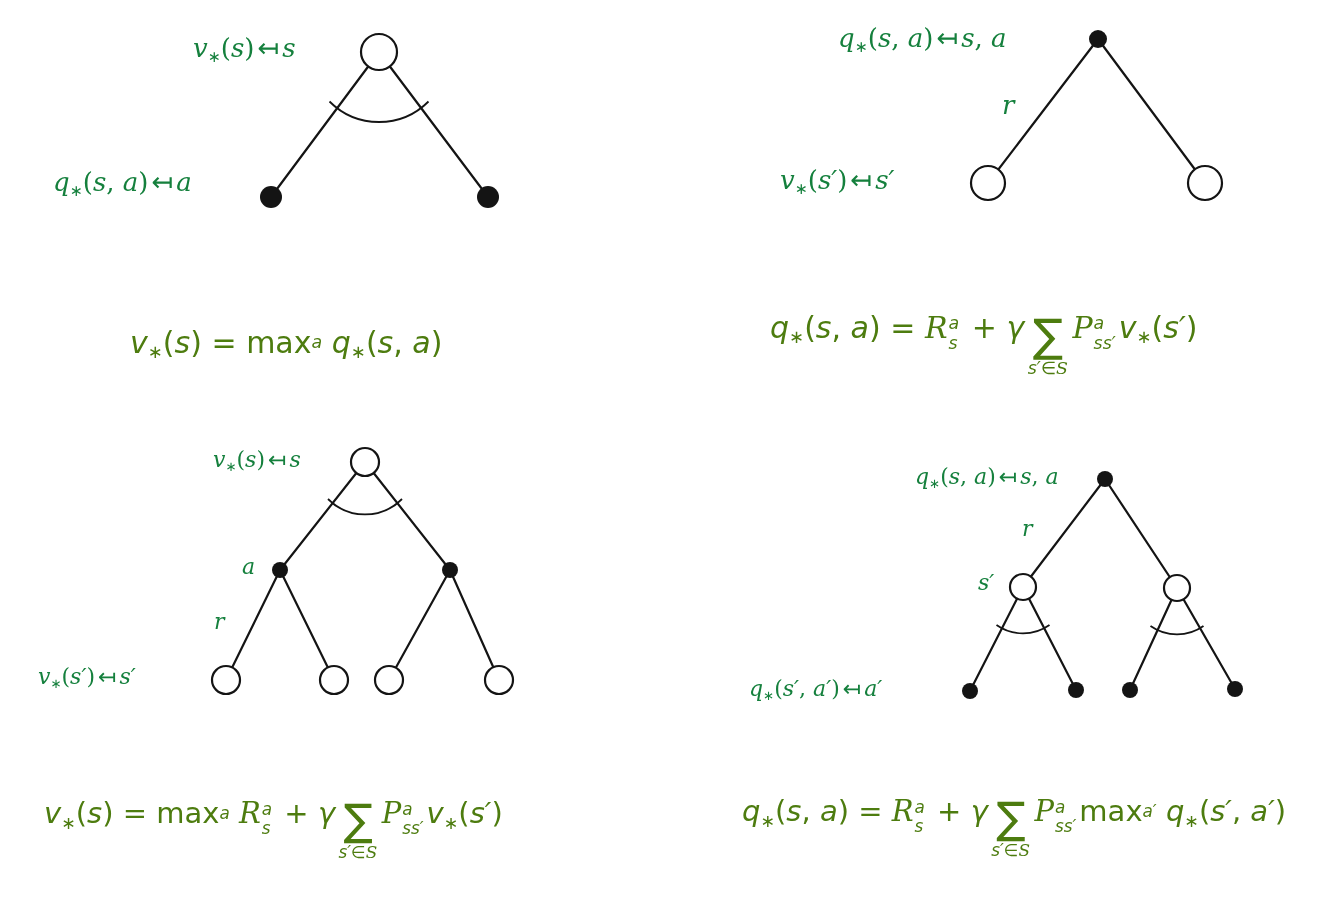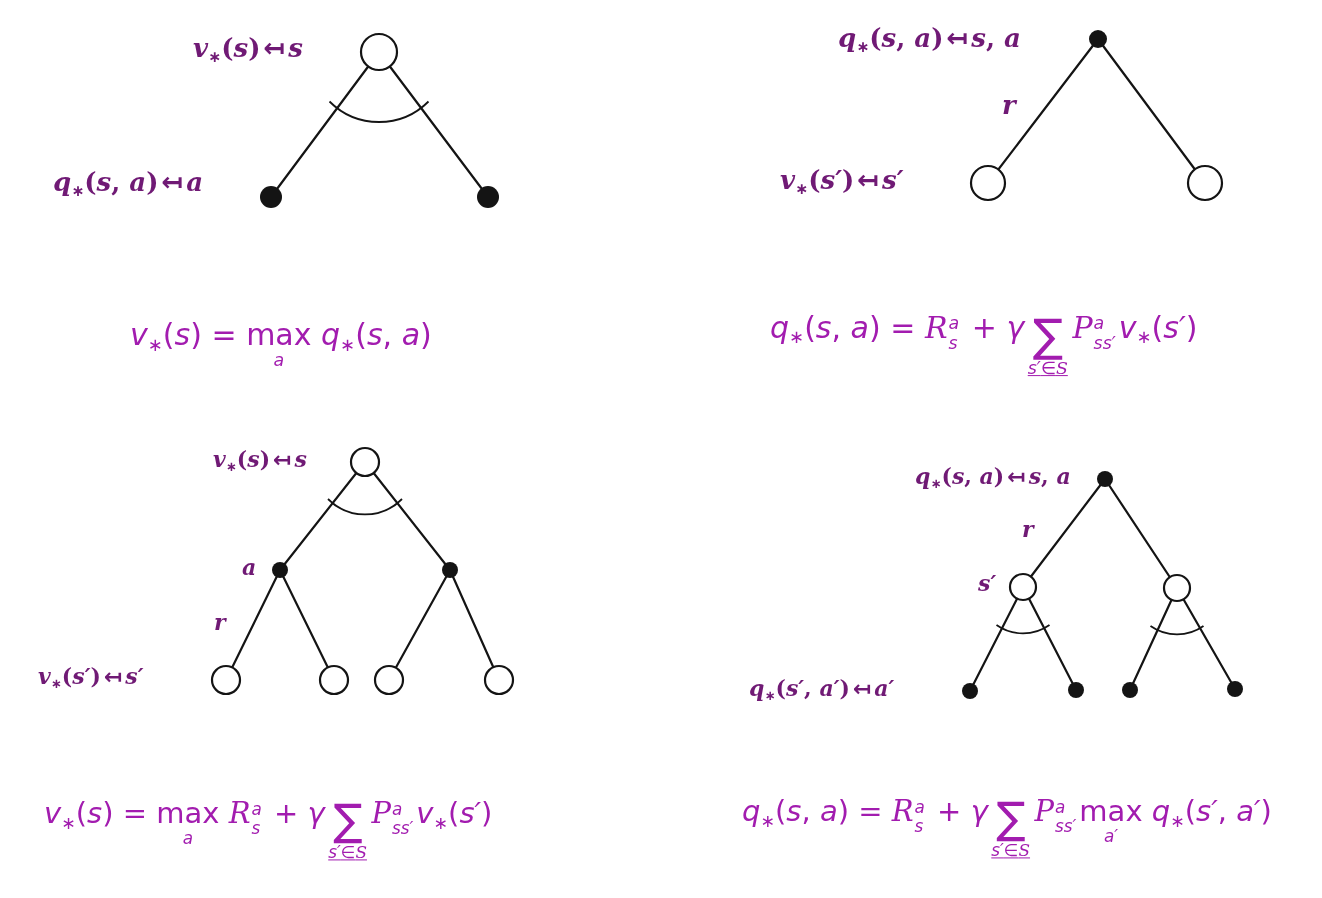--- a/index.html
+++ b/index.html
@@ -5,43 +5,43 @@
   html,body{margin:0;padding:0;background:#ffffff;}
   .canvas{position:absolute;left:0;top:0;width:1322px;height:898px;background:#ffffff;overflow:hidden;}
   svg.layer{position:absolute;left:0;top:0;}
   .edge{stroke:#141414;stroke-width:2.2;stroke-linecap:round;}
   .arc{fill:none;stroke:#141414;stroke-width:1.8;}
   .state{fill:#ffffff;stroke:#141414;stroke-width:2.2;}
   .action{fill:#141414;stroke:none;}
 
   
   .lbl{position:absolute;transform:translateY(-50%);font-family:"DejaVu Serif",serif;
-       color:#701a75;line-height:1;white-space:nowrap;font-weight:bold;}
+       color:#15803d;line-height:1;white-space:nowrap;}
   .lbl.lg{font-size:26px;} .lbl.sm{font-size:22px;}
 
   
   .eq{position:absolute;transform:translateY(-50%);font-family:"DejaVu Sans",sans-serif;
-      font-size:30px;color:#a21caf;white-space:nowrap;line-height:1.25;}
+      font-size:30px;color:#4d7c0f;white-space:nowrap;line-height:1.25;}
   .eq.sm{font-size:29px;}
 
   
   .mi{font-style:italic;}
   .mr{font-style:normal;}
   .mcal{font-family:"DejaVu Serif",serif;font-style:italic;padding-right:1px;}
   .marr{font-family:"DejaVu Sans",sans-serif;font-style:normal;padding:0 3px;}
   .msub{font-size:0.6em;vertical-align:-0.3em;font-family:"DejaVu Sans",sans-serif;font-style:normal;}
   .mss{display:inline-flex;flex-direction:column;align-items:flex-start;font-size:0.58em;
        line-height:1.15;vertical-align:0.5em;font-style:italic;margin-right:3px;}
-  .munder{display:inline-flex;flex-direction:column;align-items:center;line-height:1;}
+  .munder{display:inline-flex;flex-direction:row;align-items:center;line-height:1;}
   .munder .mop{font-style:normal;}
   .munder .mlbl{font-size:0.58em;font-style:italic;line-height:1.25;}
   .msum{display:inline-flex;flex-direction:column;align-items:center;line-height:1;
         vertical-align:-0.42em;margin:0 0.12em;}
   .msigma{font-size:1.5em;line-height:0.95;font-style:normal;}
-  .mlimits{font-size:0.58em;line-height:1.35;font-style:normal;text-decoration:underline;}
+  .mlimits{font-size:0.58em;line-height:1.35;font-style:normal;}
 </style>
 </head>
 <body>
 
 <div class="canvas">
 
   <svg class="layer" width="1322" height="898" viewBox="0 0 1322 898">
 
     <g>
       <line class="edge" x1="379" y1="52" x2="271" y2="197"></line>

